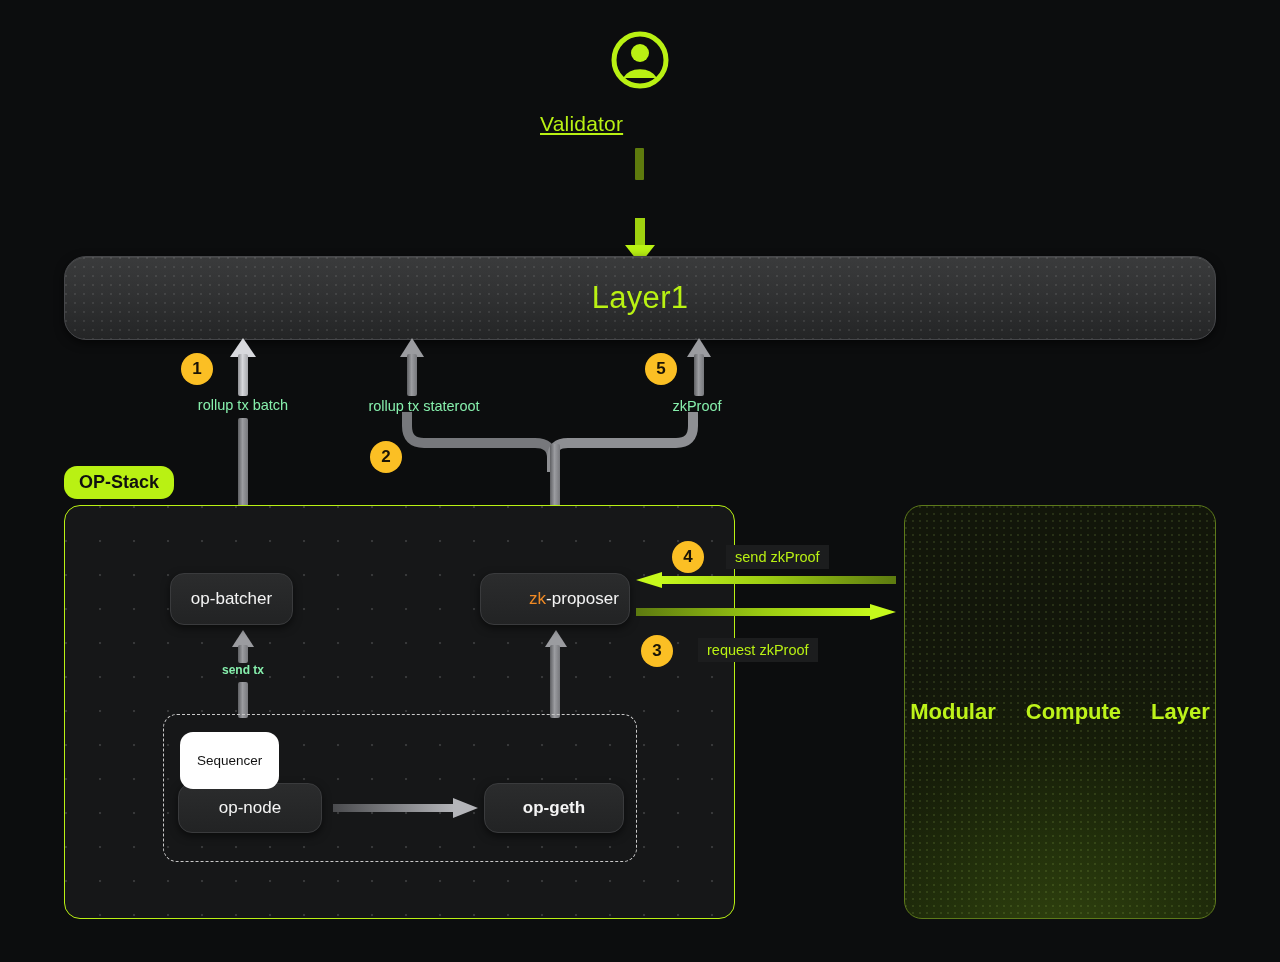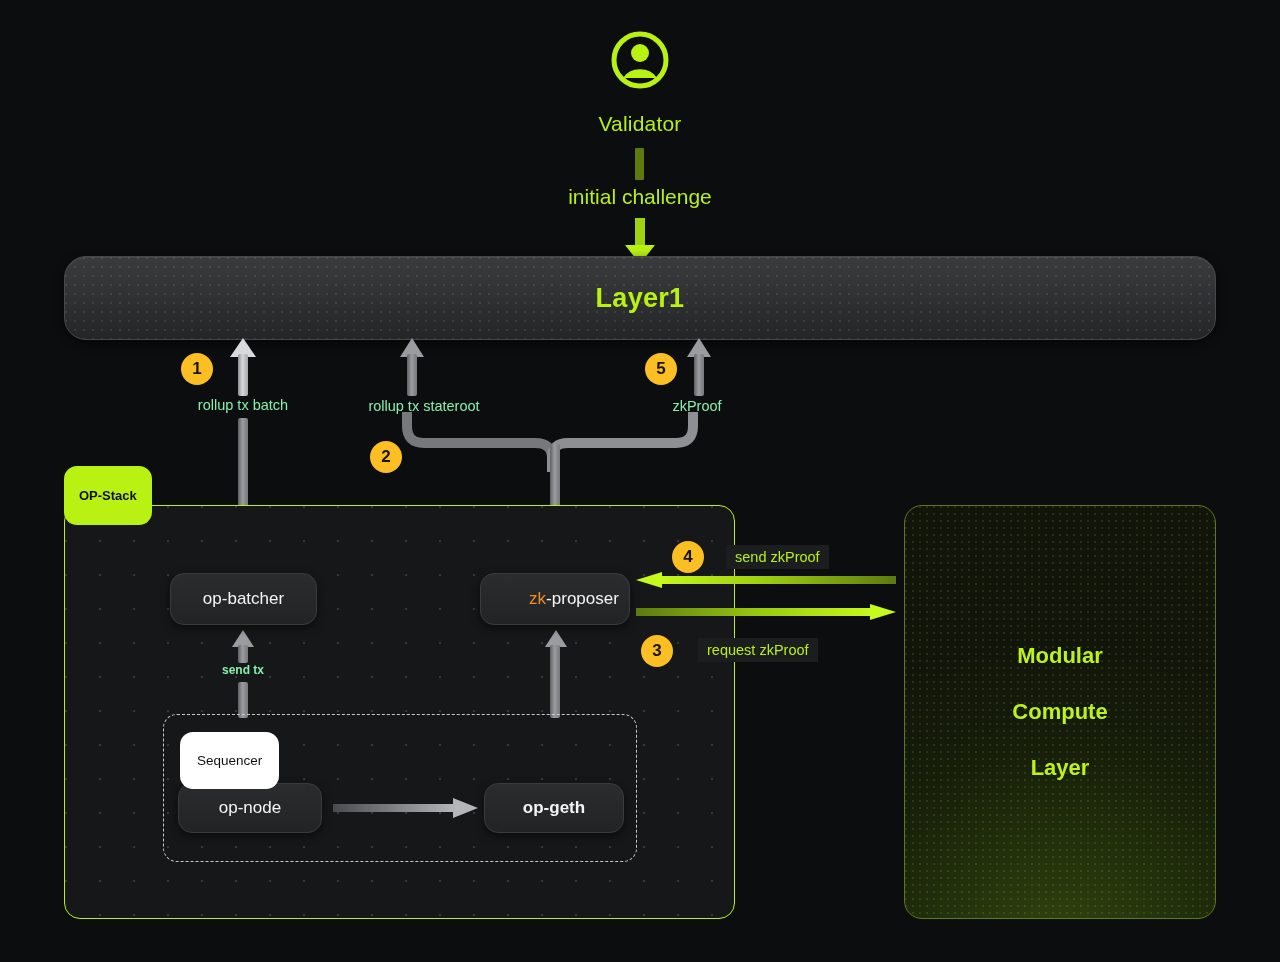--- a/index.html
+++ b/index.html
@@ -20,24 +20,24 @@
   }
 
   .abs { position: absolute; }
 
   
   #validator-icon {
     left: 610px; top: 30px; width: 60px; height: 60px;
   }
   #validator-label {
     left: 540px; top: 112px; width: 200px;
-    text-align: center;
     color: #b9f113;
     font-size: 21px;
     letter-spacing: .2px;
+    text-decoration: underline;
   }
 
   
   #validator-stub {
     left: 635px; top: 148px; width: 9px; height: 32px;
     background: #5e7a0d;
     border-radius: 1px;
   }
 
   #initial-challenge-label {
@@ -53,21 +53,21 @@
   #layer1-bar {
     left: 64px; top: 256px; width: 1152px; height: 84px;
     border-radius: 22px;
     background:
       radial-gradient(circle at 1px 1px, rgba(255,255,255,.085) 1px, transparent 1.4px) 0 0 / 9px 9px,
       linear-gradient(180deg, #3a3b3c 0%, #313233 45%, #242526 100%);
     border: 1px solid #46474a;
     box-shadow: inset 0 1px 0 rgba(255,255,255,.07), 0 3px 10px rgba(0,0,0,.6);
     display: flex; align-items: center; justify-content: center;
   }
-  #layer1-title { color: #b9f113; font-size: 27px; letter-spacing: .3px; font-weight: bold; }
+  #layer1-title { color: #b9f113; font-size: 31px; letter-spacing: .3px; }
 
   
   .pipe {
     background: linear-gradient(90deg, #5f6063 0%, #9b9ca0 45%, #77787c 100%);
     border-radius: 2px;
   }
   .pipe-light {
     background: linear-gradient(90deg, #8f9094 0%, #d6d7db 45%, #a6a7ab 100%);
     border-radius: 2px;
   }
@@ -112,22 +112,22 @@
     color: #1a1406;
     font-size: 17px; font-weight: bold;
     display: flex; align-items: center; justify-content: center;
     z-index: 6;
   }
 
   
   #opstack-pill {
     left: 64px; top: 466px;
     background: #b9f113; color: #101010;
-    font-size: 13px; font-weight: bold;
-    padding: 22px 15px; border-radius: 13px;
+    font-size: 18px; font-weight: bold;
+    padding: 6px 15px; border-radius: 13px;
     z-index: 5;
   }
   #opstack-box {
     left: 64px; top: 505px; width: 671px; height: 414px;
     border: 1.5px solid #b9f113;
     border-radius: 16px;
     background:
       radial-gradient(circle at 1px 1px, rgba(255,255,255,.14) 1.1px, transparent 1.6px) 0 0 / 34px 34px,
       #161718;
   }
@@ -137,21 +137,21 @@
     position: absolute;
     background: linear-gradient(180deg, #2b2c2d 0%, #222324 100%);
     border: 1px solid #3a3b3d;
     border-radius: 14px;
     color: #f4f4f4;
     font-size: 17px;
     display: flex; align-items: center; justify-content: center;
     box-shadow: 0 3px 9px rgba(0,0,0,.55);
     z-index: 4;
   }
-  #op-batcher { left: 170px; top: 573px; width: 147px; height: 52px; }
+  #op-batcher { left: 170px; top: 573px; width: 123px; height: 52px; }
   #zk-proposer { left: 480px; top: 573px; width: 150px; height: 52px; }
   #zk-prefix { color: #f08a24; margin-left: 38px; }
 
   #arrow-zk-head { left: 545px; top: 630px; width: 22px; height: 18px; }
   #arrow-zk-shaft { left: 550px; top: 645px; width: 10px; height: 73px; }
 
   
   #sequencer-box {
     left: 163px; top: 714px; width: 474px; height: 148px;
     border: 1.7px dashed #c9c9c9;
@@ -170,21 +170,21 @@
   #seq-arrow { left: 333px; top: 797px; width: 145px; height: 22px; }
 
   
   #mcl-box {
     left: 904px; top: 505px; width: 312px; height: 414px;
     border: 1.5px solid #5d7a1a;
     border-radius: 18px;
     background:
       radial-gradient(circle at 1px 1px, rgba(210,255,120,.11) 1px, transparent 1.5px) 0 0 / 7px 7px,
       radial-gradient(ellipse 110% 75% at 50% 110%, #33460f 0%, #22300b 38%, #161d09 70%, #12160a 100%);
-    display: flex; flex-direction: column;
+    display: flex; 
     align-items: center; justify-content: center;
     gap: 30px;
   }
   .mcl-line { color: #bdf31a; font-size: 22px; font-weight: bold; }
 
   
   #green-arrow-left  { left: 636px; top: 572px; width: 260px; height: 16px; z-index: 5; }
   #green-arrow-right { left: 636px; top: 604px; width: 260px; height: 16px; z-index: 5; }
 
   .chip {
@@ -208,21 +208,20 @@
   <svg class="abs" id="validator-icon" viewBox="0 0 60 60">
     <circle cx="30" cy="30" r="26" fill="none" stroke="#b9f113" stroke-width="5"></circle>
     <circle cx="30" cy="23" r="9" fill="#b9f113"></circle>
     <path d="M13 48 A19 16 0 0 1 47 48 Z" fill="#b9f113"></path>
   </svg>
 
   <div class="abs" id="validator-label">Validator</div>
 
   <div class="abs" id="validator-stub"></div>
 
-  <div class="abs" id="initial-challenge-label">initial challenge</div>
 
   <svg class="abs" id="challenge-arrow" viewBox="0 0 32 46">
     <rect x="11" y="0" width="10" height="28" fill="#9fd20f"></rect>
     <path d="M1 27 L31 27 L16 46 Z" fill="#b9f113"></path>
   </svg>
 
   <div class="abs" id="layer1-bar">
     <span id="layer1-title">Layer1</span>
   </div>
 

